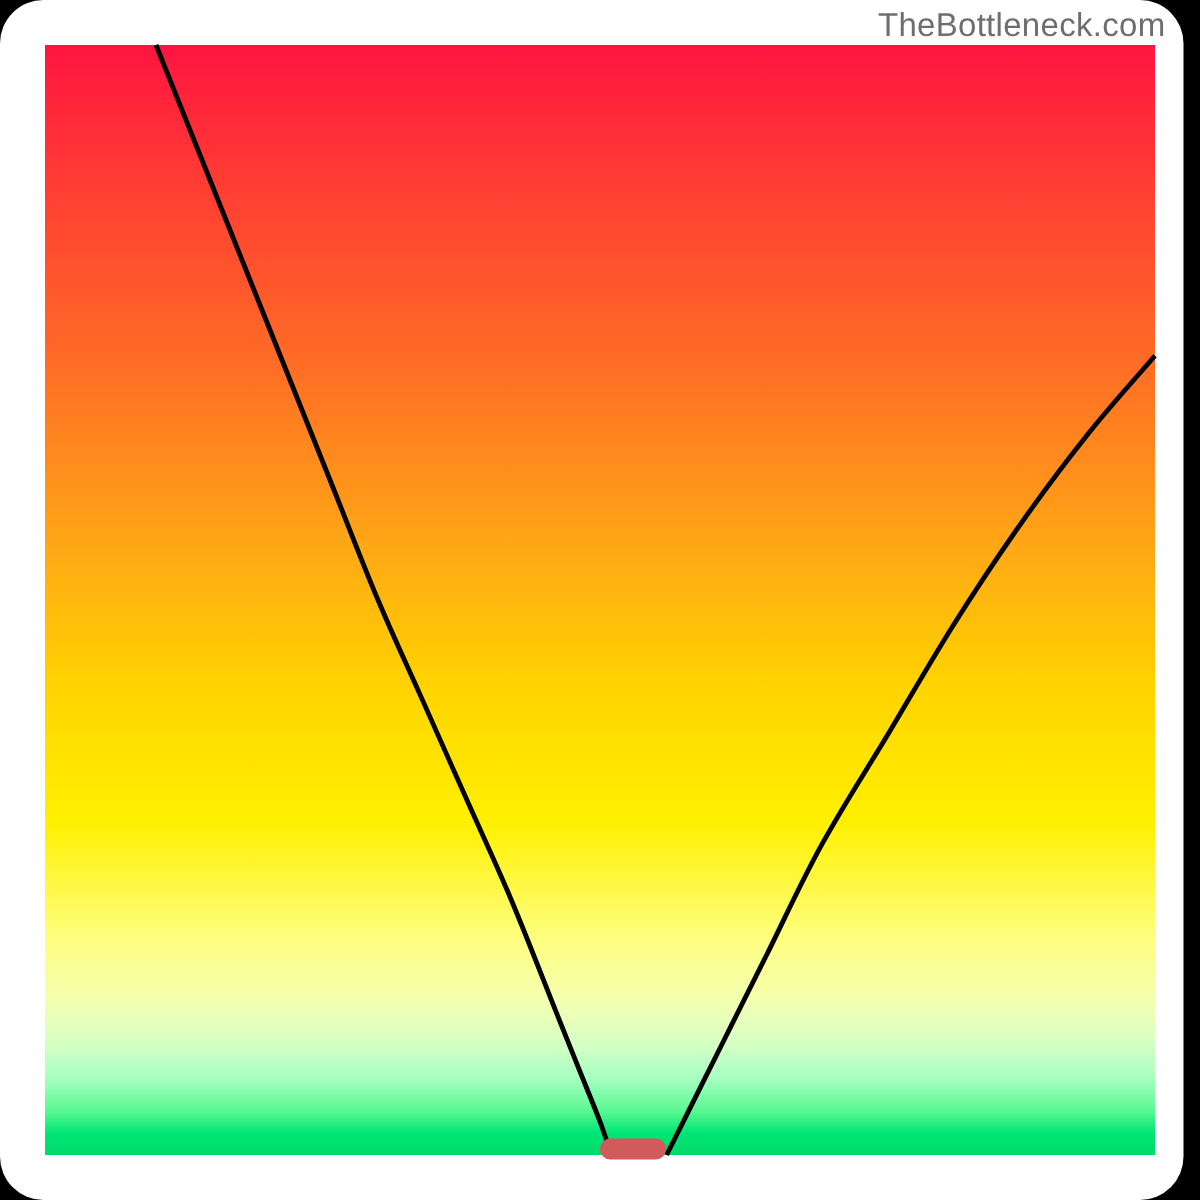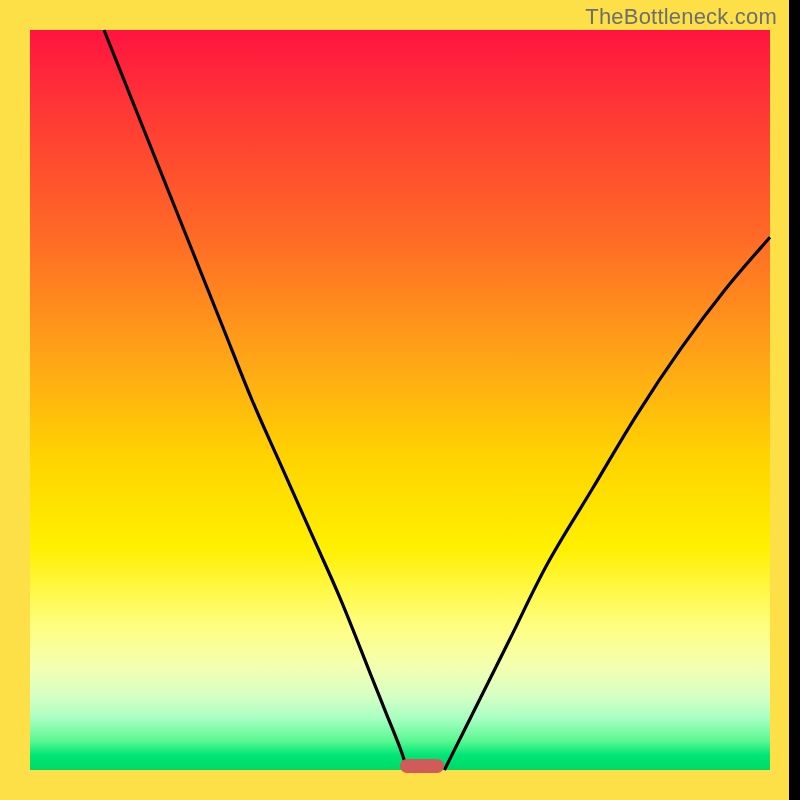--- a/index.html
+++ b/index.html
@@ -8,21 +8,22 @@
     width: 800px;
     height: 800px;
     background: #000;
     overflow: hidden;
     font-family: Arial, Helvetica, sans-serif;
   }
   .frame {
     position: relative;
     width: 789px;
     height: 800px;
-    background: #fde047;
+    background: #ffffff;
+    border-radius: 29px;
   }
   .watermark {
     position: absolute;
     top: 4px;
     right: 12px;
     color: #6e6e6e;
     font-size: 22px;
     font-weight: 500;
     letter-spacing: 0.2px;
     z-index: 10;

